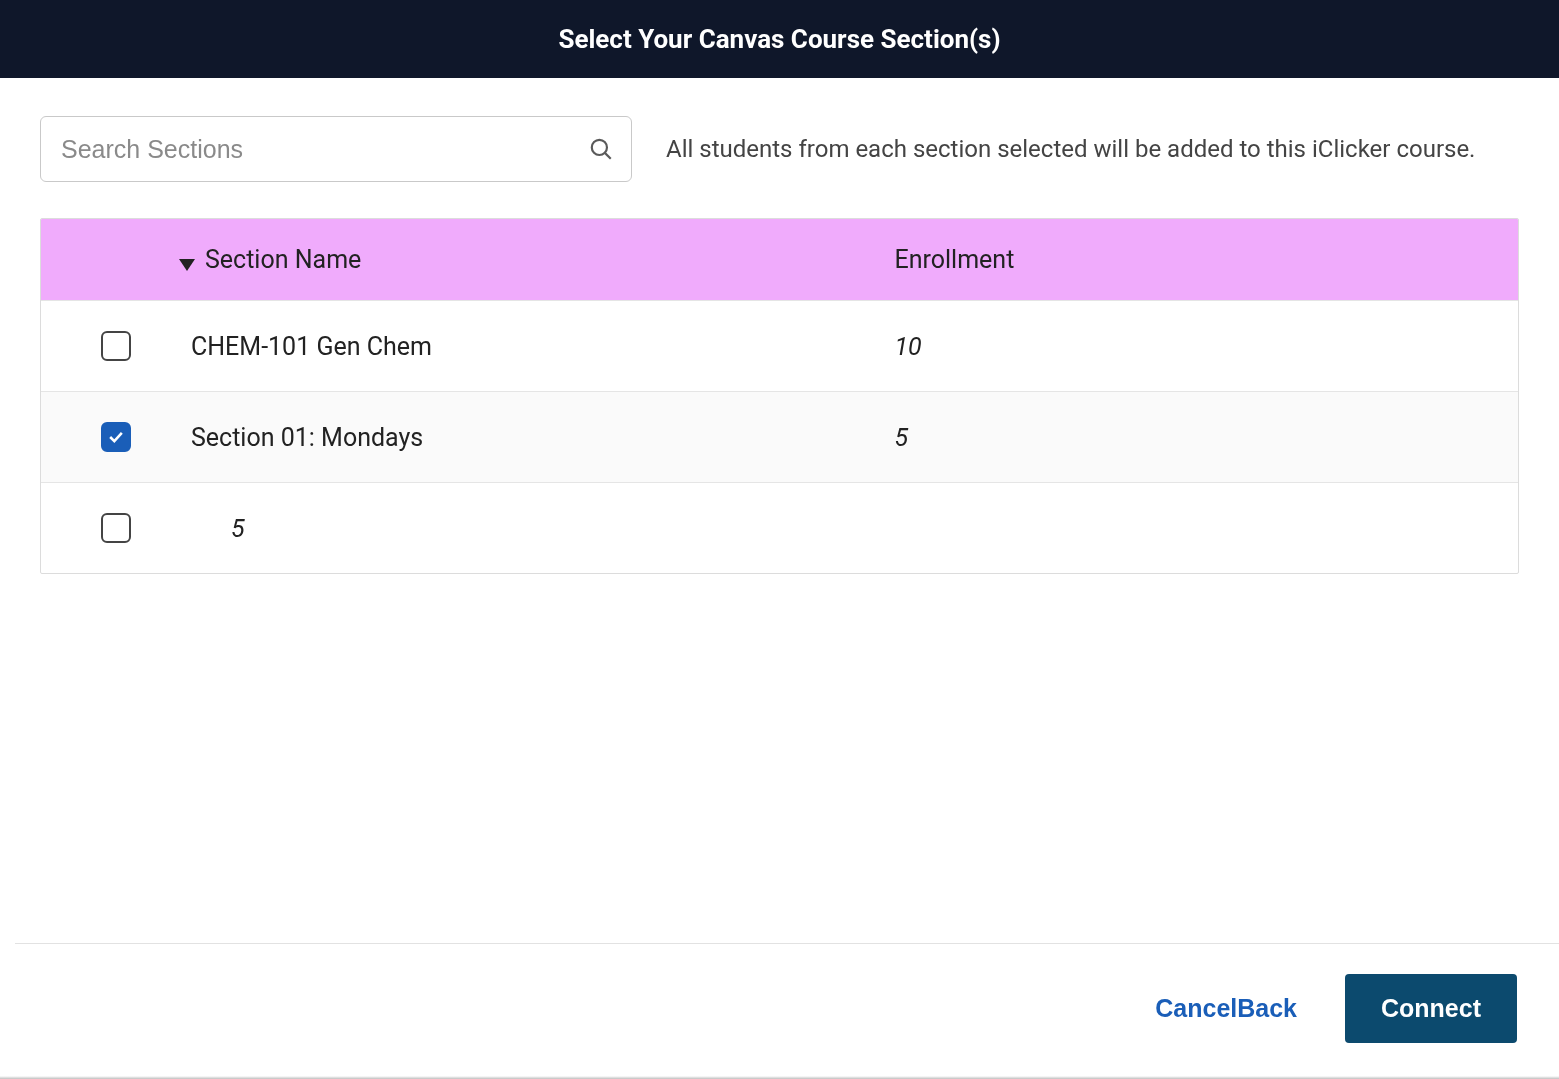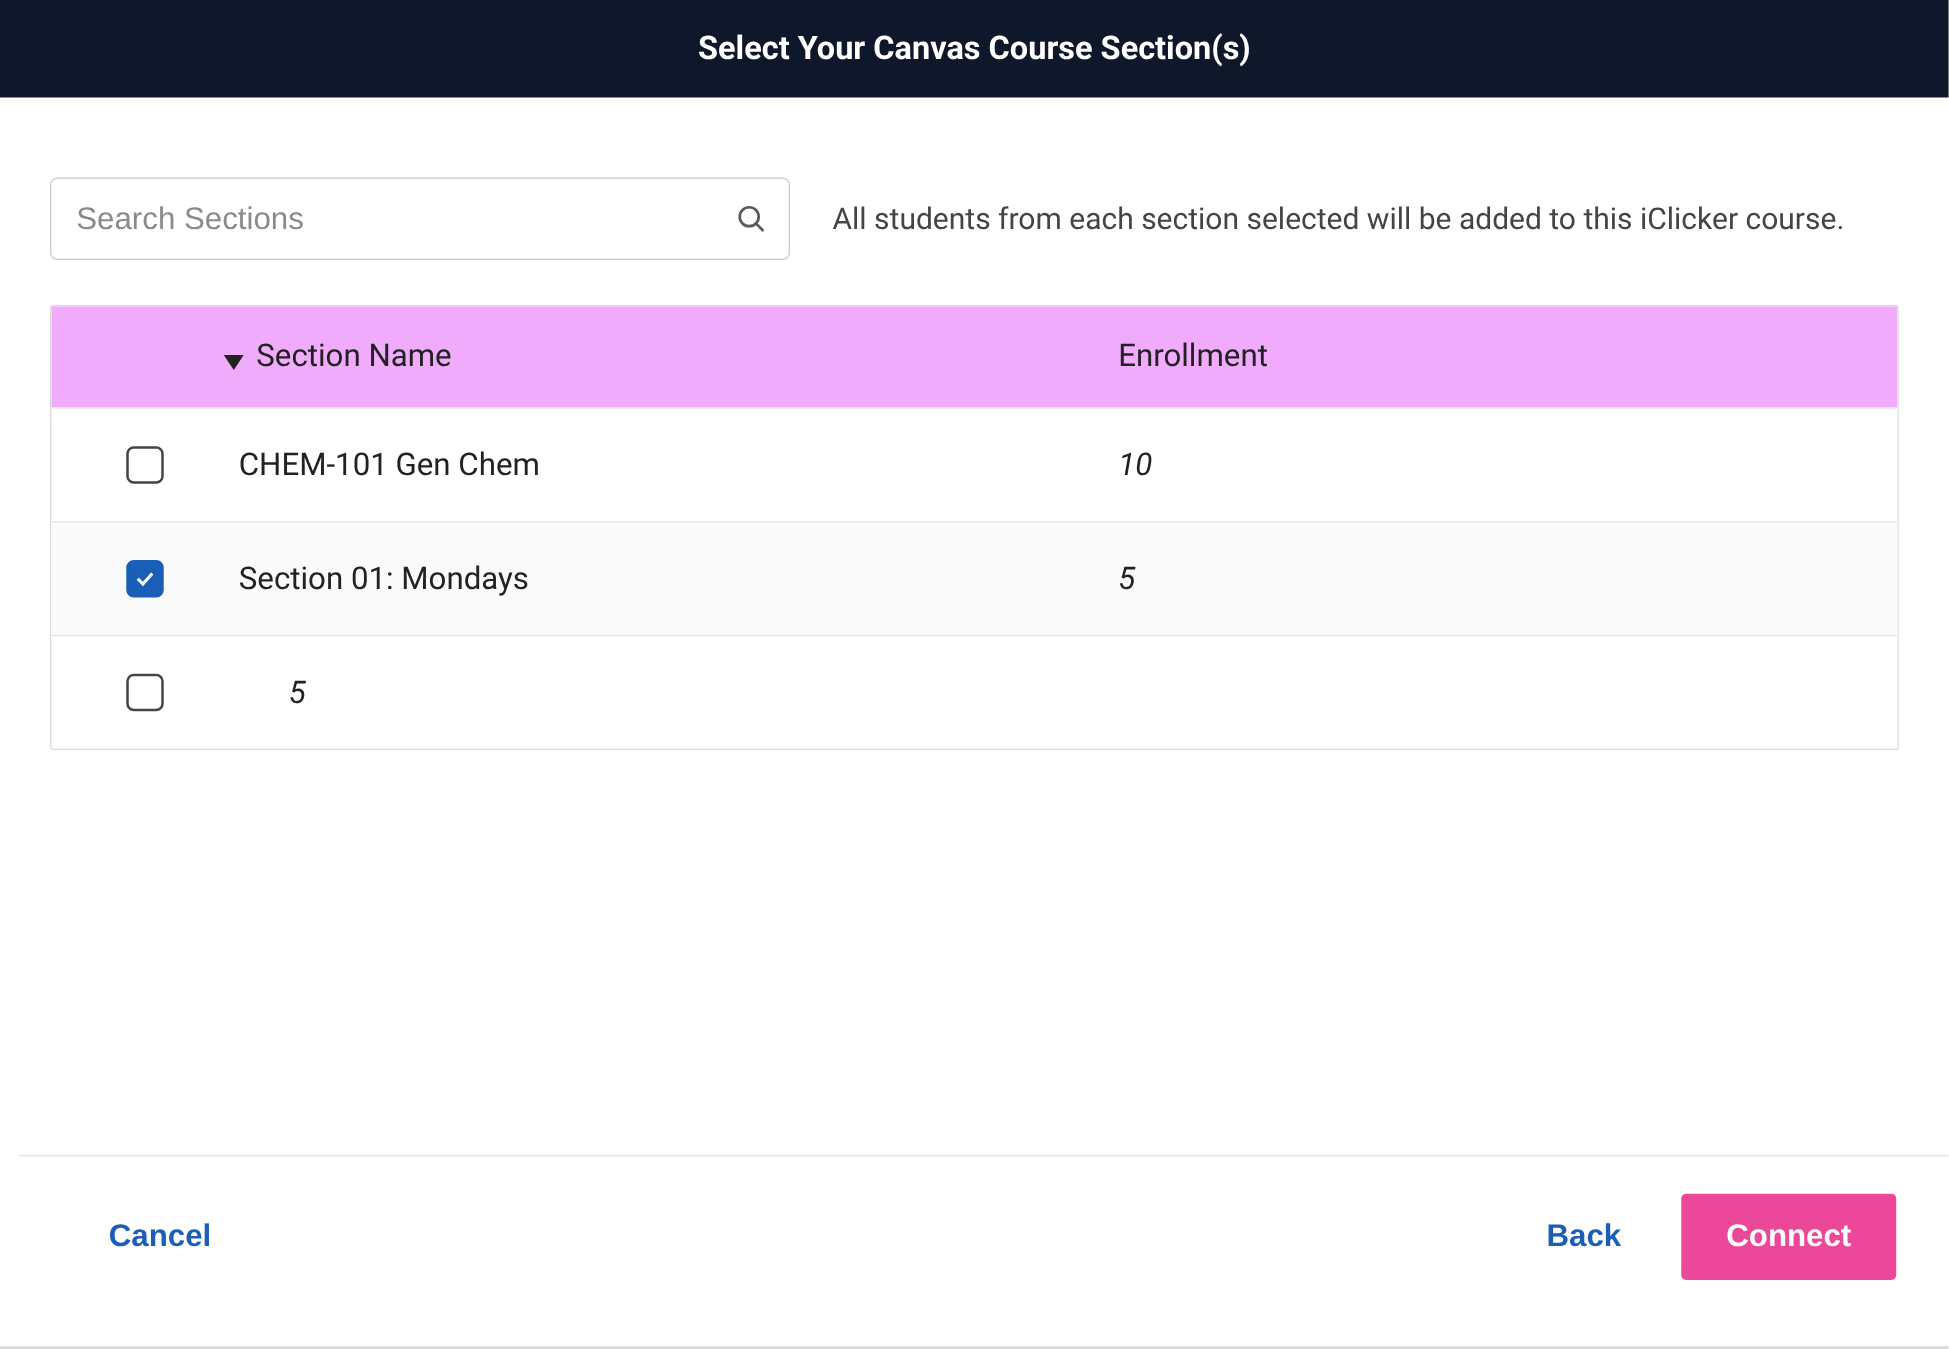--- a/index.html
+++ b/index.html
@@ -19,21 +19,20 @@
     .header-bar {
       background: #0f172a;
       color: #ffffff;
       text-align: center;
       padding: 24px 0;
       font-size: 26px;
       font-weight: 700;
     }
     .content {
       padding: 38px 40px 0 40px;
-      margin-top: 26px;
     }
     .top-row {
       display: flex;
       align-items: center;
       gap: 34px;
       margin-bottom: 36px;
     }
     .search-wrap {
       position: relative;
       width: 592px;
@@ -136,42 +135,42 @@
     .enroll-cell {
       margin-left: 40px;
       font-style: italic;
     }
     .footer {
       position: absolute;
       bottom: 0;
       left: 15px;
       right: 0;
       border-top: 1px solid #e2e2e2;
-      padding: 30px 42px 55px 72px;
-      display: flex;
-      align-items: center;
-      justify-content: space-between;
+      padding: 30px 42px 36px 72px;
+      display: flex;
+      align-items: center;
+      justify-content: flex-end;
       background: #fff;
     }
     .footer-left .link-btn,
     .footer-right .link-btn {
       font-size: 25px;
       font-weight: 700;
       color: #1a5eb8;
       background: none;
       border: none;
       cursor: pointer;
     }
     .footer-right {
       display: flex;
       align-items: center;
       gap: 48px;
     }
     .primary-btn {
-      background: #ec4899;
+      background: #0c4a6e;
       color: #fff;
       font-size: 25px;
       font-weight: 700;
       border: none;
       border-radius: 4px;
       padding: 20px 36px;
       cursor: pointer;
     }
     .outer-shadow {
       position: absolute;

